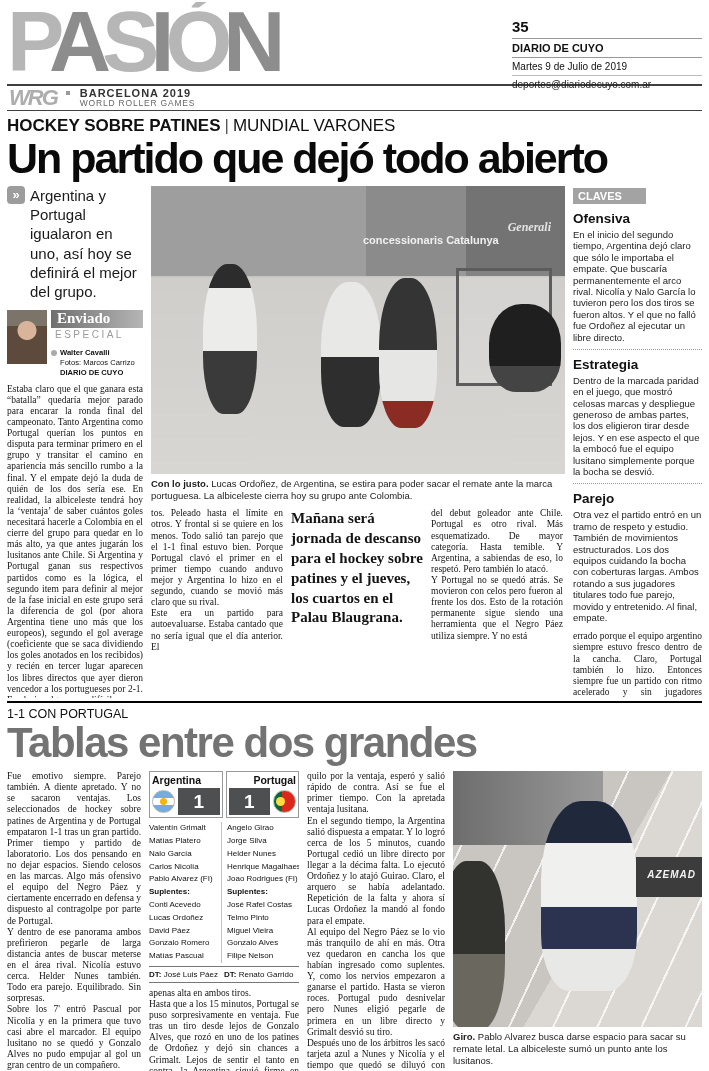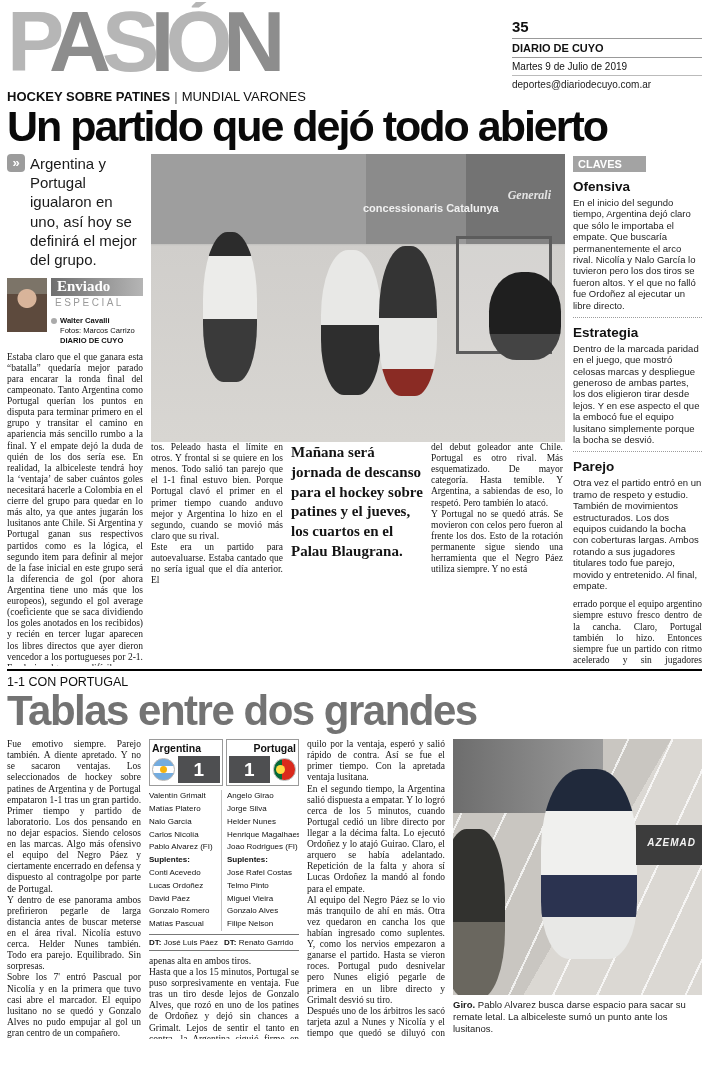--- a/index.html
+++ b/index.html
@@ -19,21 +19,21 @@
   .pub-paper{ font-size:11px; font-weight:bold; padding:3px 0; border-bottom:1px solid #999; }
   .pub-date { font-size:10px; padding:3px 0; border-bottom:1px solid #bbb; }
   .pub-email{ font-size:10px; padding-top:3px; color:#222; }
   .wrg-bar { border-top:2px solid #3f3f3f; border-bottom:1px solid #3f3f3f;
     display:flex; align-items:center; gap:8px; height:27px; padding:1px 2px; }
   .wrg-mark { font-style:italic; font-weight:bold; font-size:22px; letter-spacing:-2px; color:#adadad; }
   .wrg-dot { width:4px; height:4px; background:#9a9a9a; display:inline-block; margin:0 2px 10px 1px; }
   .wrg-l1 { font-size:11px; font-weight:bold; letter-spacing:1px; line-height:1.1; color:#333; }
   .wrg-l2 { font-size:8.5px; color:#666; letter-spacing:0.8px; line-height:1.1; }
   
-  .kicker { margin-top:5px; font-size:13px; color:#111; }
+  .kicker { margin-top:5px; font-size:17px; color:#111; }
   .k-bold { font-weight:bold; } .k-sep { color:#555; margin:0 4px; }
   .headline { margin:1px 0 6px; font-size:43px; line-height:1.0; font-weight:bold;
     letter-spacing:-2px; color:#0a0a0a; white-space:nowrap; }
   
   .main-grid { display:flex; gap:8px; height:512px; overflow:hidden; }
   .col-left  { width:136px; flex:none; }
   .col-center{ width:414px; flex:none; display:flex; flex-direction:column; }
   .col-right { flex:1; min-width:0; }
   .lede-row { display:flex; gap:5px; }
   .lede-icon { width:18px; height:18px; border-radius:4px; background:#9c9c9c; color:#fff;
@@ -146,20 +146,28 @@
   <div class="top">
     <div class="masthead"><span class="lt">P</span><span class="dk">A</span><span class="lt">S</span><span class="dk">I</span><span class="lt">Ó</span><span class="dk">N</span></div>
     <div class="pub-info">
       <div class="pub-num">35</div>
       <div class="pub-paper">DIARIO DE CUYO</div>
       <div class="pub-date">Martes 9 de Julio de 2019</div>
       <div class="pub-email">deportes@diariodecuyo.com.ar</div>
     </div>
   </div>
 
+  <div class="wrg-bar">
+    <span class="wrg-mark">WRG</span>
+      <span class="wrg-dot"></span>
+    <span>
+      <div class="wrg-l1">BARCELONA 2019</div>
+      <div class="wrg-l2">WORLD ROLLER GAMES</div>
+    </span>
+  </div>
 
   <div class="kicker">
     <span class="k-bold">HOCKEY SOBRE PATINES</span><span class="k-sep">|</span><span>MUNDIAL VARONES</span>
   </div>
 
   <h1 class="headline">Un partido que dejó todo abierto</h1>
 
   <div class="main-grid">
 
     <div class="col-left">
@@ -190,20 +198,21 @@
       <div class="main-photo">
         <div class="mp-board"></div>
         <span class="mp-ad1">concessionaris Catalunya</span>
         <span class="mp-ad2">Generali</span>
         <div class="goal"></div>
         <div class="fig f1"></div>
         <div class="fig f2"></div>
         <div class="fig f3"></div>
         <div class="fig f4"></div>
       </div>
+      <p class="caption"><b>Con lo justo.</b> <span>Lucas Ordoñez, de Argentina, se estira para poder sacar el remate ante la marca portuguesa. La albiceleste cierra hoy su grupo ante Colombia.</span></p>
       <div class="center-cols">
         <p class="body cc">tos. Peleado hasta el límite en otros. Y frontal si se quiere en los menos. Todo salió tan parejo que el 1-1 final estuvo bien. Porque Portugal clavó el primer en el primer tiempo cuando anduvo mejor y Argentina lo hizo en el segundo, cuando se movió más claro que su rival.
 Este era un partido para autoevaluarse. Estaba cantado que no sería igual que el día anterior. El</p>
         <div class="pullquote cc">Mañana será jornada de descanso para el hockey sobre patines y el jueves, los cuartos en el Palau Blaugrana.</div>
         <p class="body cc">del debut goleador ante Chile. Portugal es otro rival. Más esquematizado. De mayor categoría. Hasta temible. Y Argentina, a sabiendas de eso, lo respetó. Pero también lo atacó.
 Y Portugal no se quedó atrás. Se movieron con celos pero fueron al frente los dos. Esto de la rotación permanente sigue siendo una herramienta que el Negro Páez utiliza siempre. Y no está</p>
       </div>
     </div>
 
     <div class="col-right">

